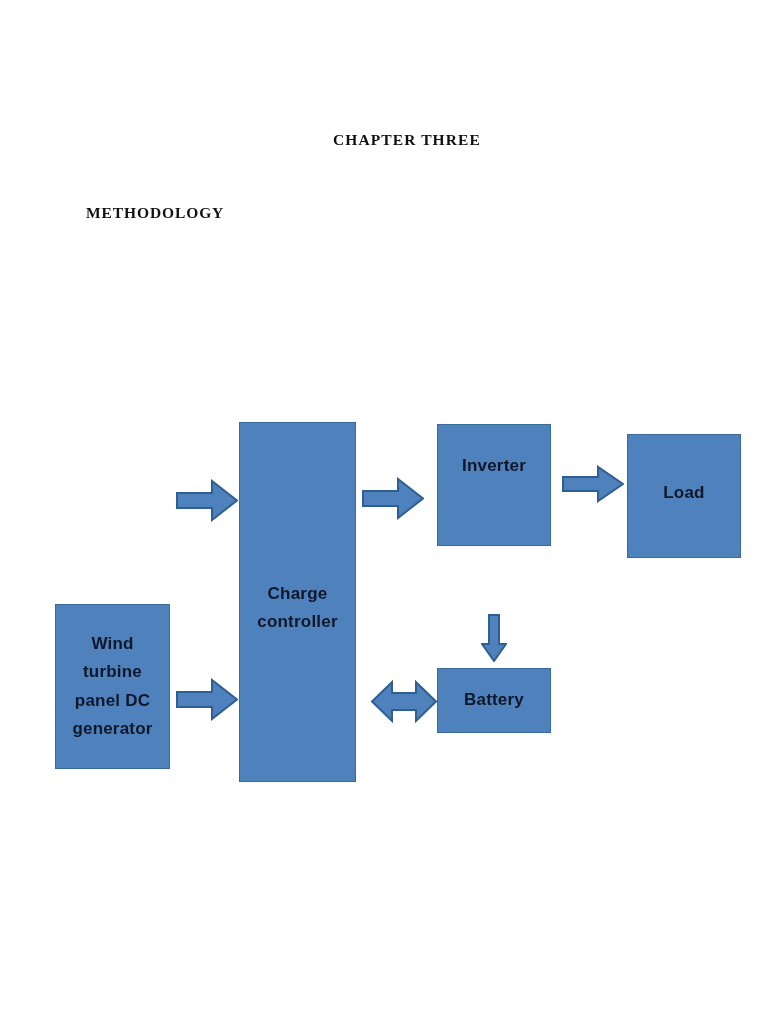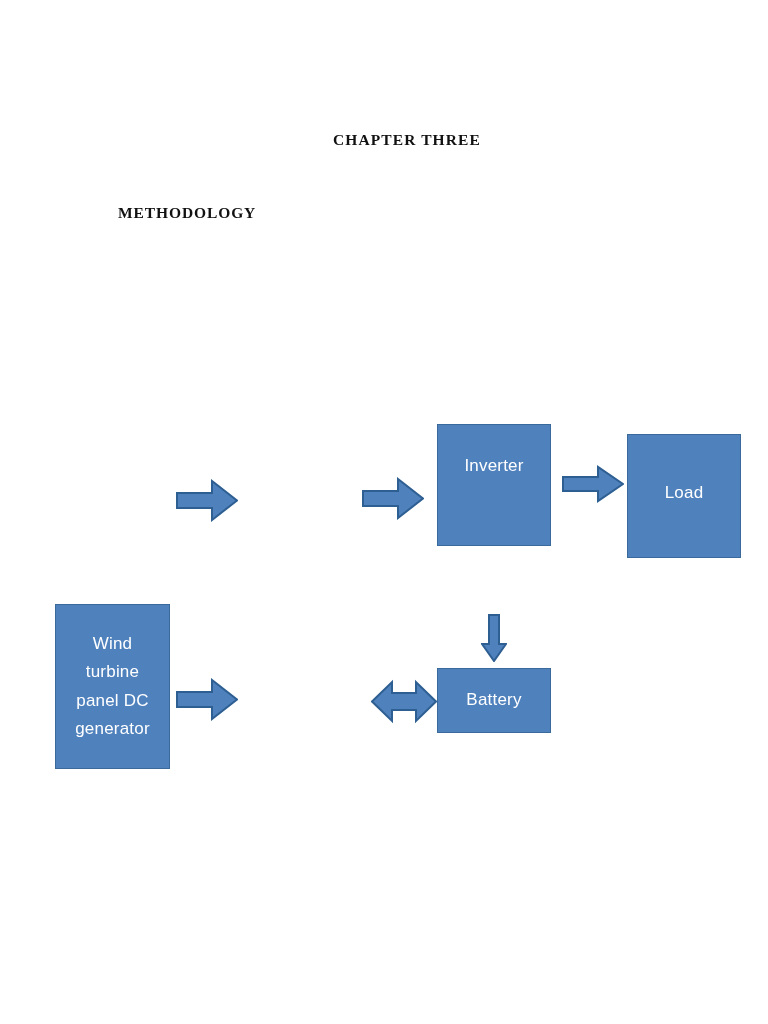--- a/index.html
+++ b/index.html
@@ -34,45 +34,44 @@
     top: 131px;
     font-size: 15.5px;
     letter-spacing: 1.1px;
     margin-left: 44px;
   }
   #section-title {
     left: 86px;
     top: 204px;
     font-size: 15.5px;
     letter-spacing: 0.9px;
-    margin-left: 32px;
   }
 
   
   #diagram {
     position: absolute;
     left: 0;
     top: 0;
     width: 768px;
     height: 1024px;
   }
   .node {
     position: absolute;
     box-sizing: border-box;
     background: #4F81BD;
     border: 1.5px solid #3A6A9C;
-    color: #ffffff;
+    color: #0f172a;
     display: flex;
     align-items: center;
     justify-content: center;
     text-align: center;
     font-family: "Liberation Sans", sans-serif;
     font-size: 17px;
     line-height: 1.65;
-    font-weight: normal;
+    font-weight: bold;
     letter-spacing: 0.2px;
   }
   .node-label {
     display: block;
     padding: 0 6px;
     white-space: pre-line;
   }
 
   #node-solar-panel      { left: 55px;  top: 440px; width: 115px; height: 127px; }
   #node-wind-turbine     { left: 55px;  top: 604px; width: 115px; height: 165px; }
@@ -111,20 +110,24 @@
   <div id="diagram">
 
 
     <div class="node" id="node-wind-turbine">
       <span class="node-label">Wind
 turbine
 panel DC
 generator</span>
     </div>
 
+    <div class="node" id="node-charge-controller">
+      <span class="node-label">Charge
+controller</span>
+    </div>
 
     <div class="node" id="node-inverter">
       <span class="node-label">Inverter</span>
     </div>
 
     <div class="node" id="node-load">
       <span class="node-label">Load</span>
     </div>
 
     <div class="node" id="node-battery">

